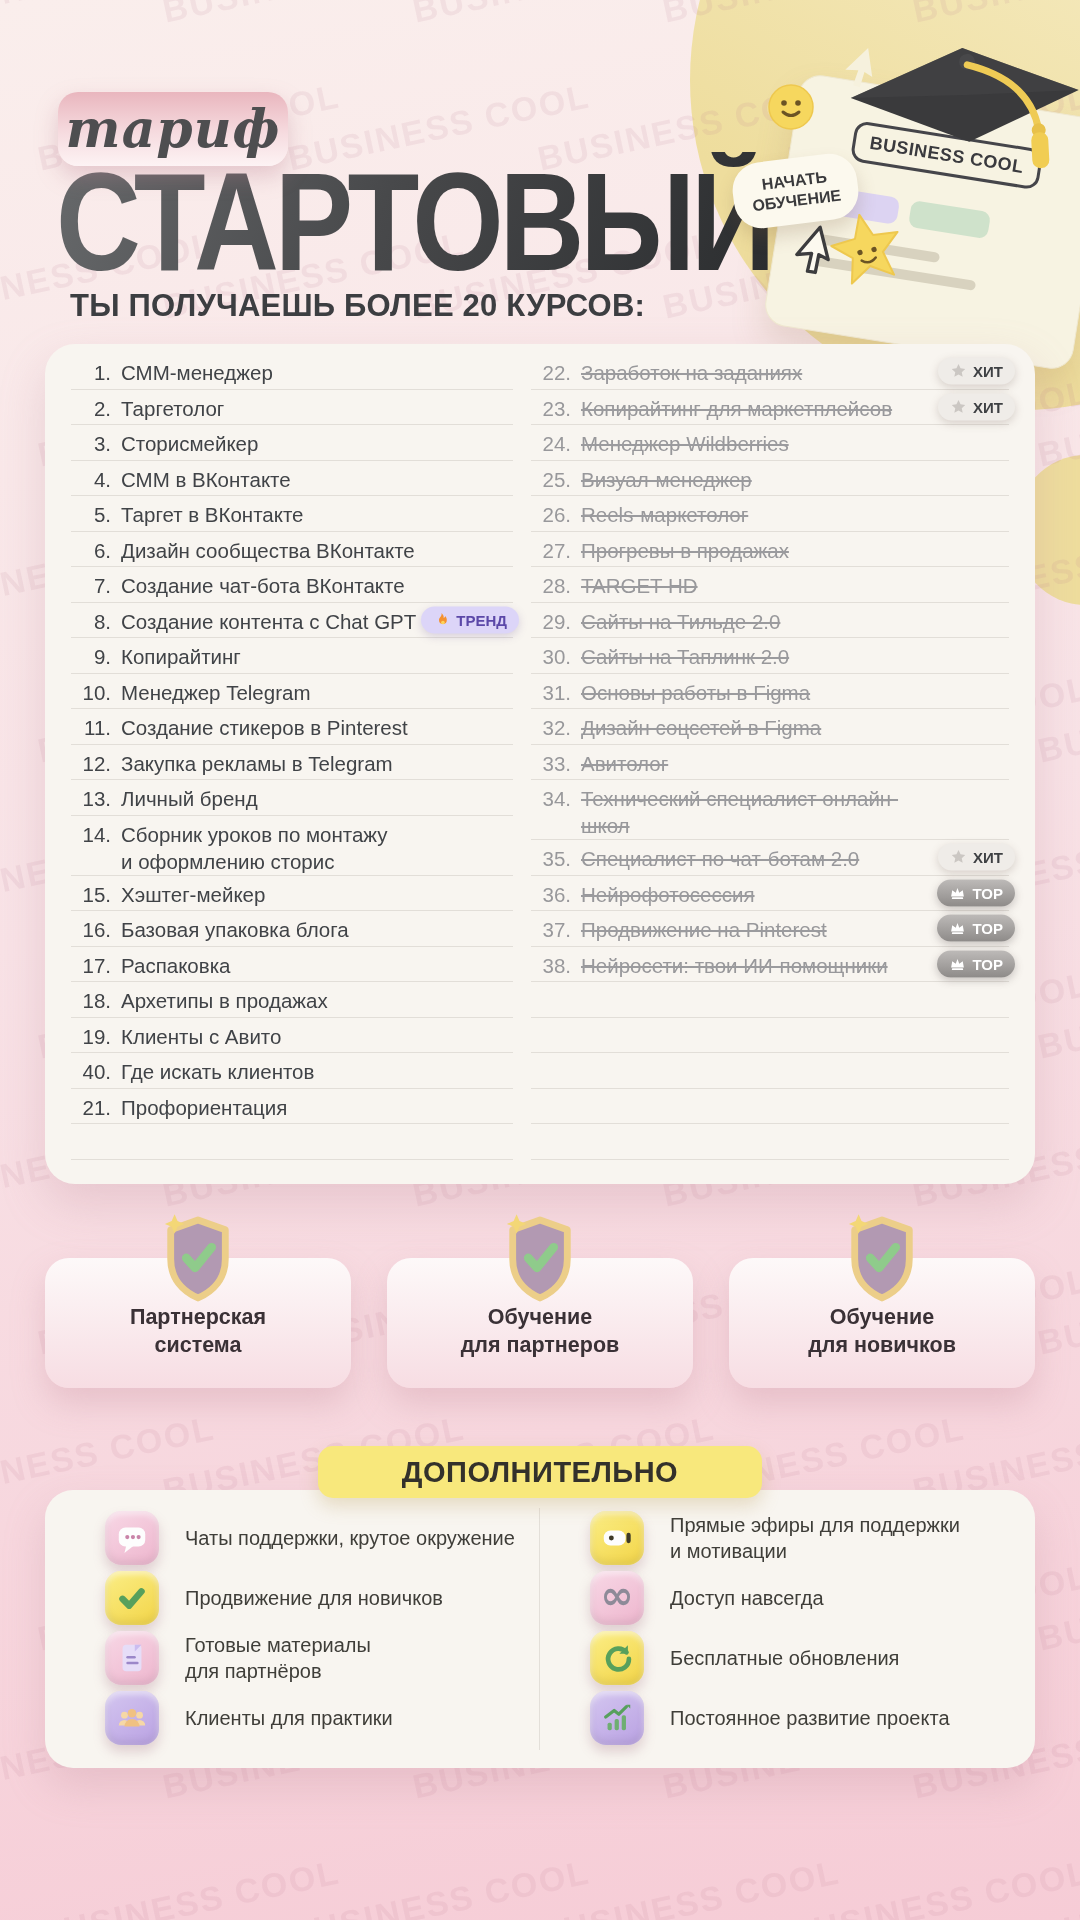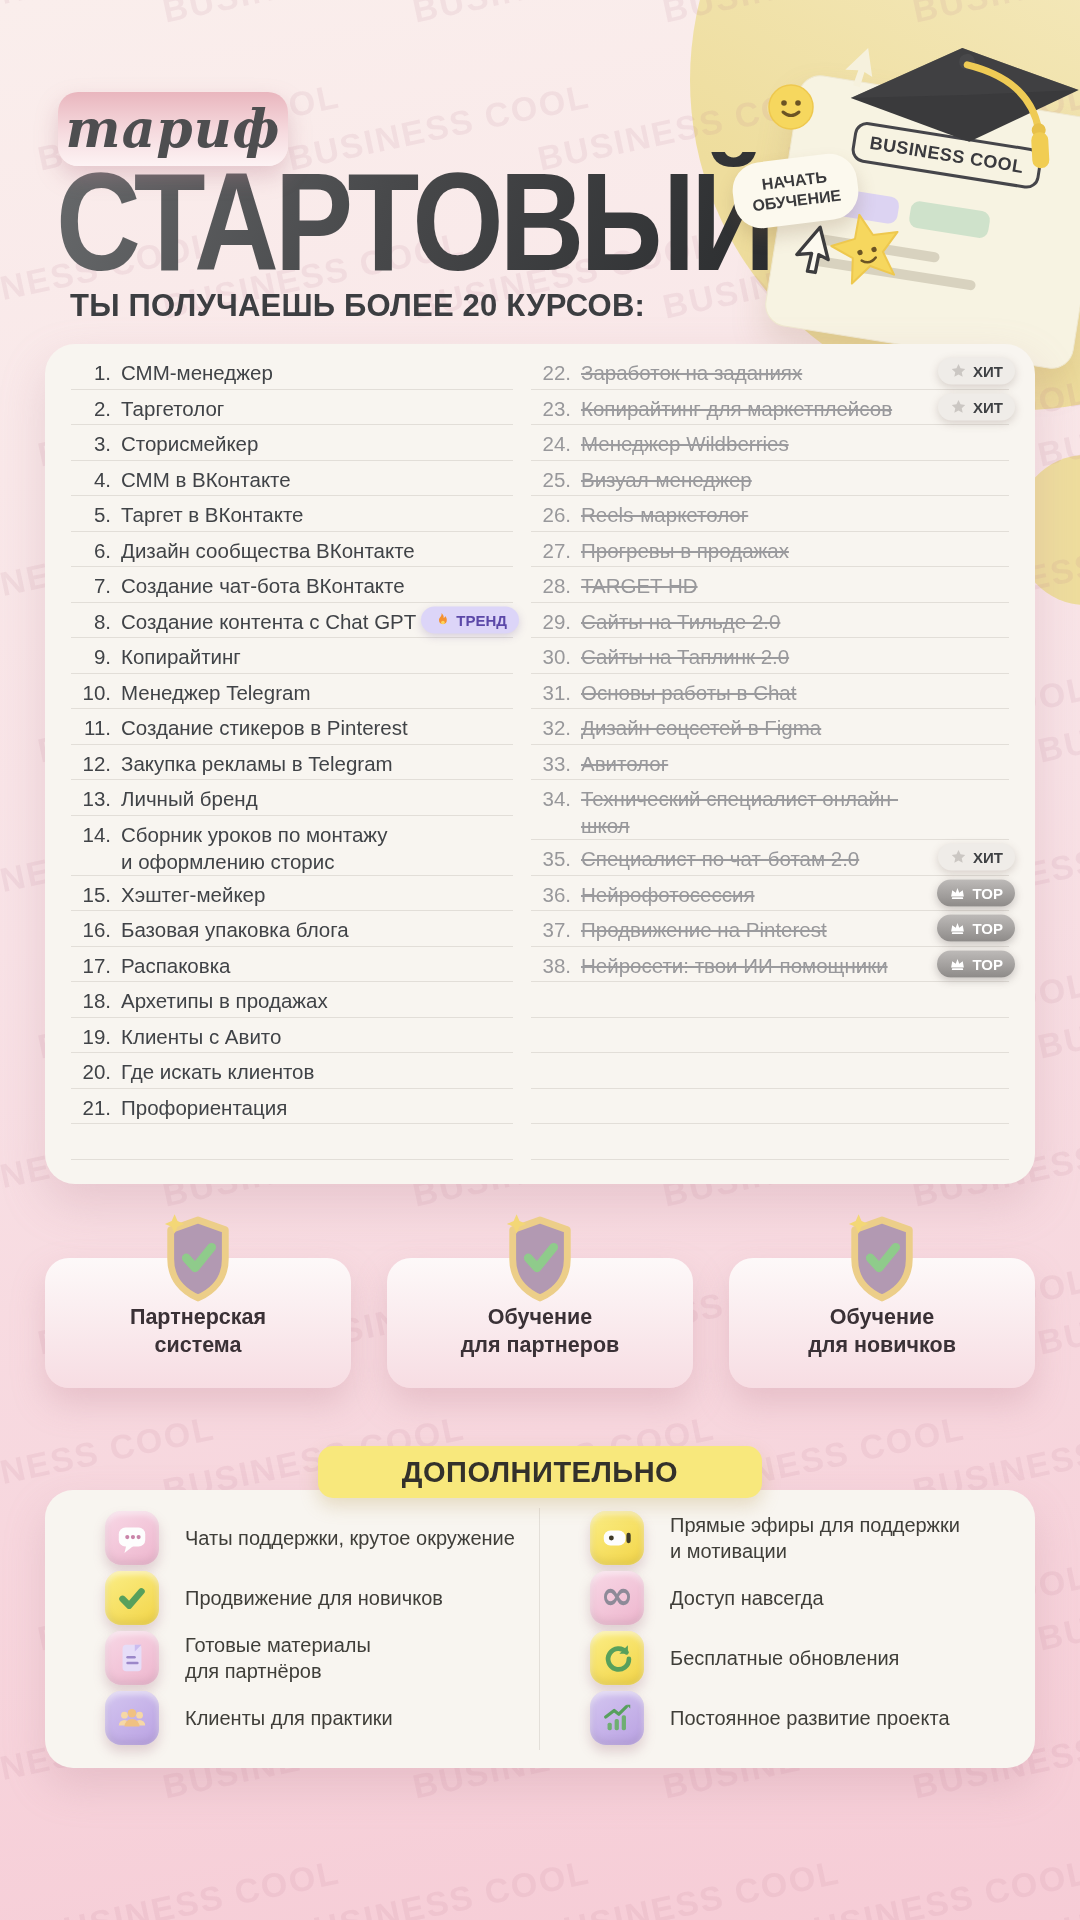--- a/index.html
+++ b/index.html
@@ -347,21 +347,21 @@
 
           </div>
 
           <div class="course-row">
             <span class="course-num">19.</span>
             <span class="course-text">Клиенты с Авито</span>
 
           </div>
 
           <div class="course-row">
-            <span class="course-num">20.</span>
+            <span class="course-num">40.</span>
             <span class="course-text">Где искать клиентов</span>
 
           </div>
 
           <div class="course-row">
             <span class="course-num">21.</span>
             <span class="course-text">Профориентация</span>
 
           </div>
         </div>
@@ -431,21 +431,21 @@
           </div>
 
           <div class="course-row struck">
             <span class="course-num">30.</span>
             <span class="course-text">Сайты на Таплинк 2.0</span>
 
           </div>
 
           <div class="course-row struck">
             <span class="course-num">31.</span>
-            <span class="course-text">Основы работы в Chat</span>
+            <span class="course-text">Основы работы в Figma</span>
 
           </div>
 
           <div class="course-row struck">
             <span class="course-num">32.</span>
             <span class="course-text">Дизайн соцсетей в Figma</span>
 
           </div>
 
           <div class="course-row struck">

